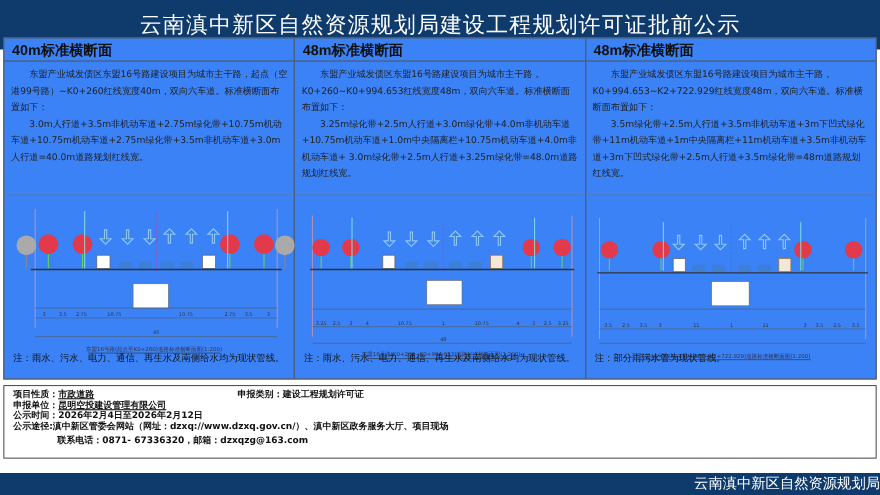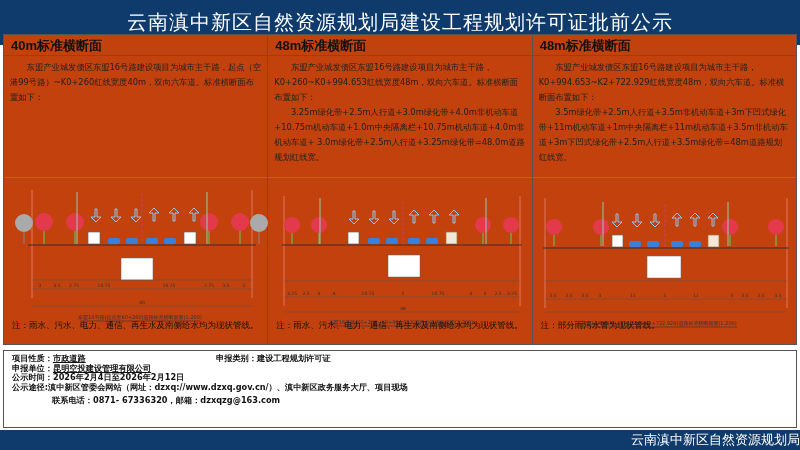--- a/index.html
+++ b/index.html
@@ -8,21 +8,21 @@
 
   .header {
     position: absolute; left: 0; top: 0; width: 800px; height: 45px;
     background: #0f3b6c; color: #ffffff;
     display: flex; align-items: center; justify-content: center;
     font-size: 20px; letter-spacing: 1px;
   }
 
   .panels {
     position: absolute; left: 3px; top: 34px; width: 794px; height: 311px;
-    border: 1px solid #555; display: flex; background: #c2410c;
+    border: 1px solid #555; display: flex; background: #3b82f6;
   }
   .panel { flex: 1; border-right: 1px solid #555; display: flex; flex-direction: column; position: relative; }
   .panel:last-child { border-right: none; }
   .panel-title {
     height: 21px; border-bottom: 1px solid #555;
     font-family: "Liberation Sans", sans-serif; font-weight: bold; font-size: 13px;
     padding-left: 7px; line-height: 21px; color: #111;
   }
   .panel-desc {
     height: 122px; border-bottom: 1px solid #777;
@@ -30,21 +30,21 @@
   }
   .panel-desc p { text-indent: 2em; }
   .panel-drawing { flex: 1; position: relative; }
   .panel-drawing svg { position: absolute; left: 0; top: 0; }
   .panel-note {
     position: absolute; left: 8px; bottom: 12px;
     font-size: 8.5px; color: #111;
   }
 
   .info {
-    position: absolute; left: 3px; top: 350px; width: 794px; height: 78px;
+    position: absolute; left: 3px; top: 350px; width: 794px; height: 67px;
     border: 1px solid #555; padding: 3px 8px; font-size: 8.2px; color: #111; line-height: 9.5px;
   }
   .info .row { display: flex; white-space: nowrap; }
   .info .lbl { font-weight: bold; }
   .info .val { font-weight: bold; }
   .info .u { text-decoration: underline; }
   .info .cat { position: absolute; left: 212px; top: 3px; font-weight: bold; }
   .info .contact { margin-top: 4px; padding-left: 40px; }
 
   .footer {
@@ -59,20 +59,21 @@
 <div class="header">
   <span>云南滇中新区自然资源规划局建设工程规划许可证批前公示</span>
 </div>
 
 <div class="panels">
 
   <div class="panel">
     <div class="panel-title">40m标准横断面</div>
     <div class="panel-desc">
       <p>东盟产业城发债区东盟16号路建设项目为城市主干路，起点（空港99号路）~K0+260红线宽度40m，双向六车道。标准横断面布置如下：</p>
+      <p>3.0m人行道+3.5m非机动车道+2.75m绿化带+10.75m机动车道+10.75m机动车道+2.75m绿化带+3.5m非机动车道+3.0m人行道=40.0m道路规划红线宽。</p>
     </div>
     <div class="panel-drawing">
       <svg width="264" height="166" viewBox="0 0 264 166">
 
         <line x1="28" y1="12" x2="28" y2="120" stroke="#f4a0a0" stroke-width="0.6"></line>
         <line x1="248" y1="12" x2="248" y2="120" stroke="#f4a0a0" stroke-width="0.6"></line>
 
         <g>
             <circle cx="20" cy="45" r="9" fill="#aaa"></circle>
             <line x1="20" y1="54" x2="20" y2="66" stroke="#888"></line>

